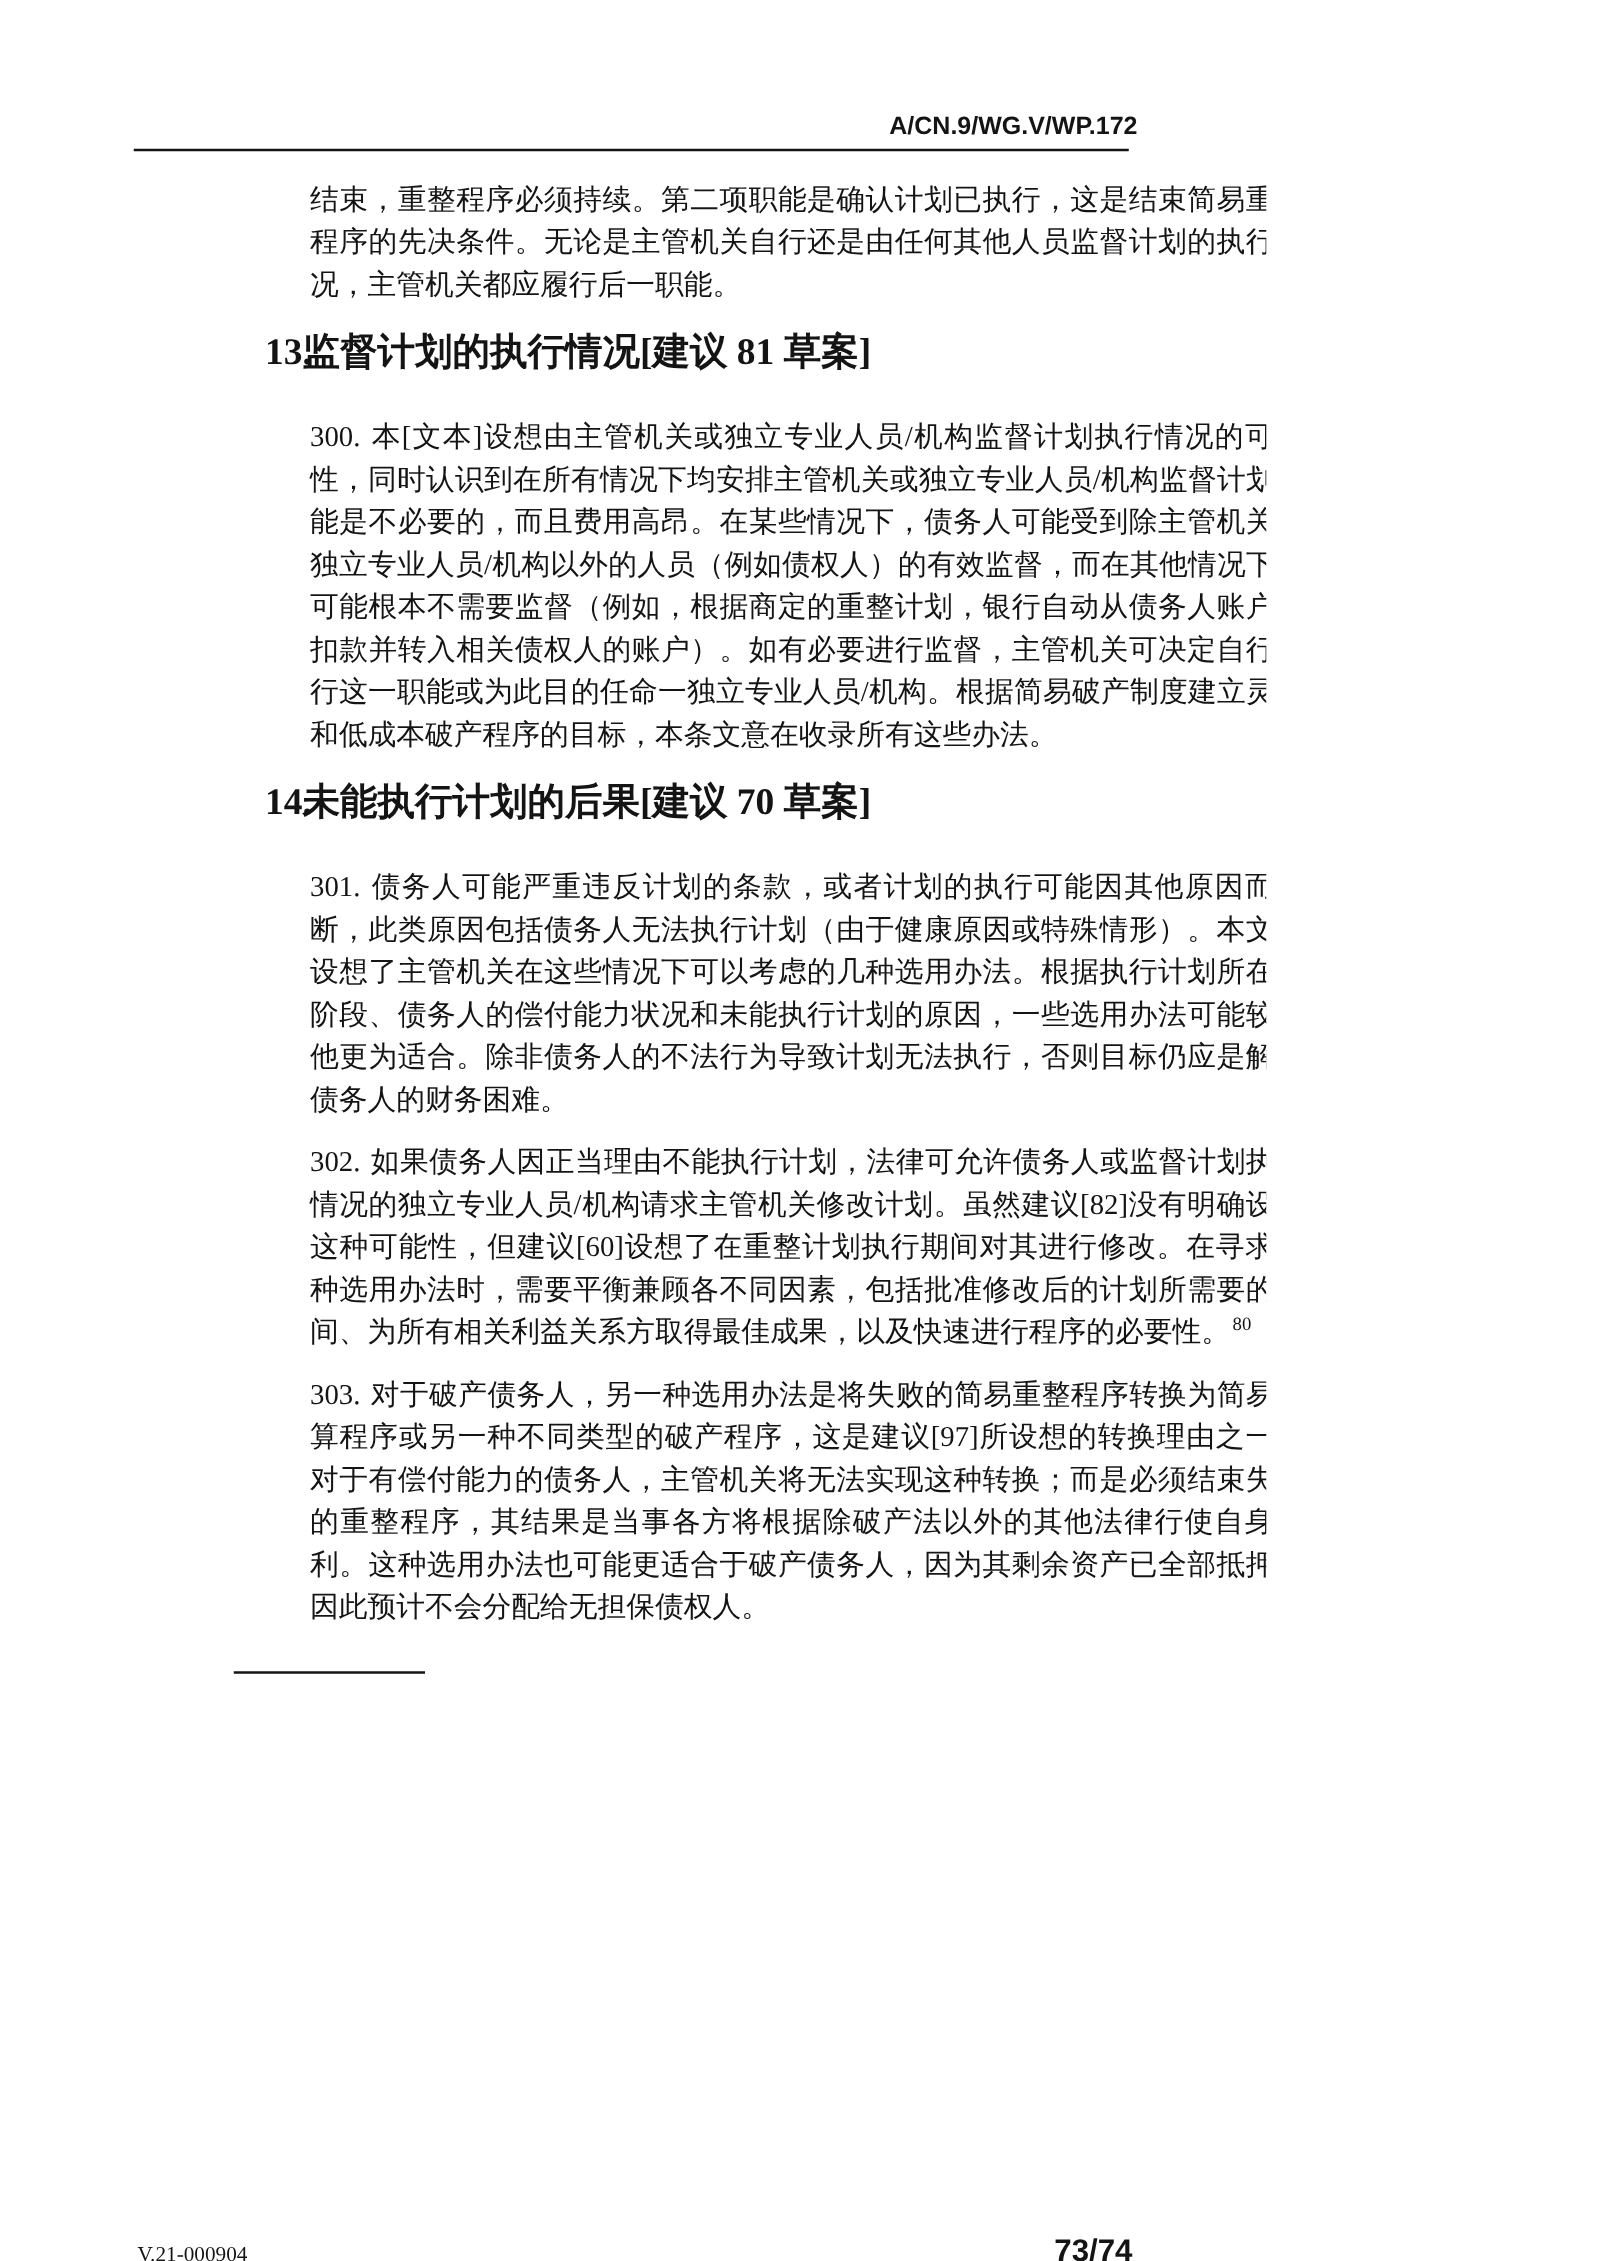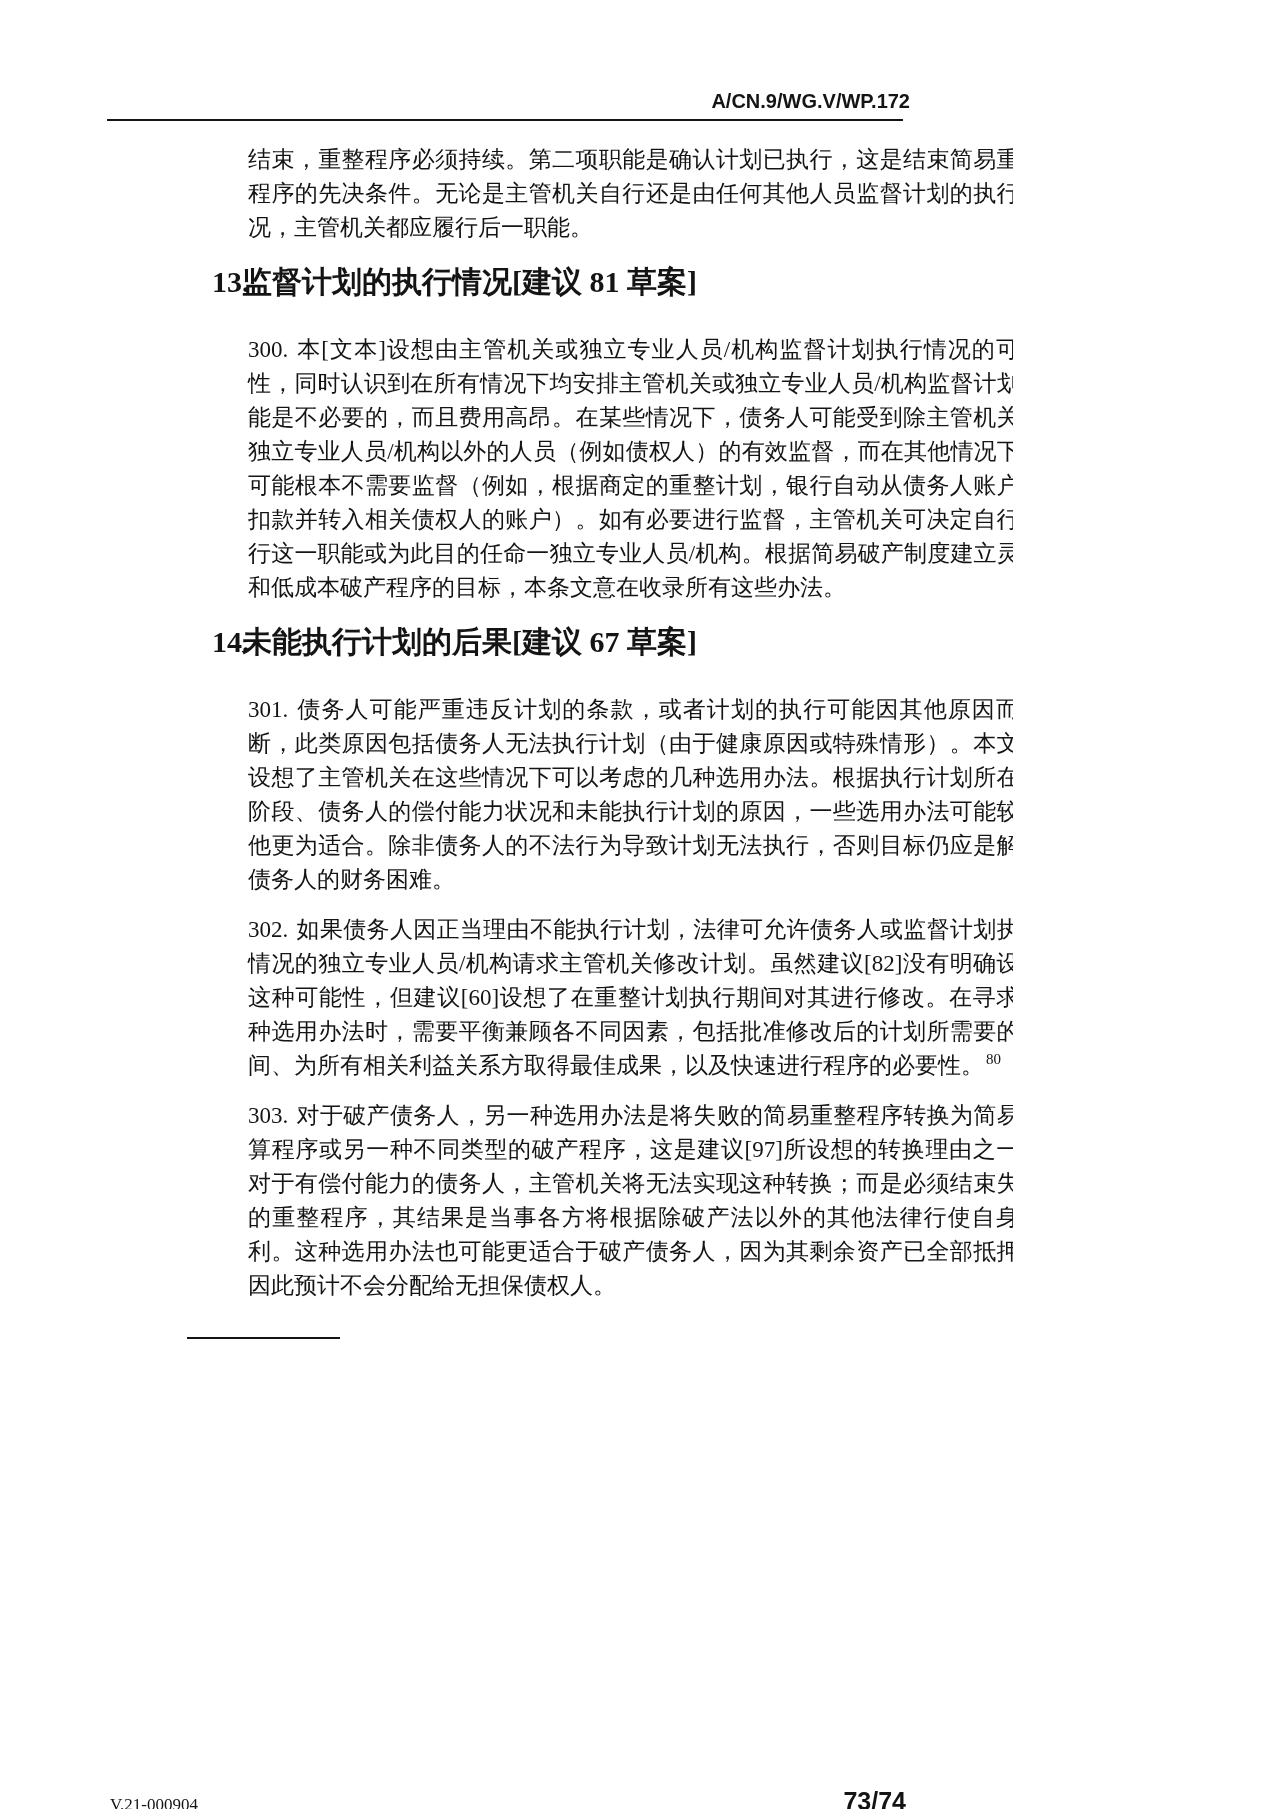--- a/index.html
+++ b/index.html
@@ -102,21 +102,21 @@
 
   <div class="content">
 
     <p class="body-para"><span>结束，重整程序必须持续。第二项职能是确认计划已执行，这是结束简易重整程序的先决条件。无论是主管机关自行还是由任何其他人员监督计划的执行情况，主管机关都应履行后一职能。</span></p>
 
 
     <h2 class="section-heading"><span class="hnum">13.</span><span>监督计划的执行情况[建议 81 草案]</span></h2>
 
     <p class="body-para"><span class="pnum">300.</span><span>本[文本]设想由主管机关或独立专业人员/机构监督计划执行情况的可能性，同时认识到在所有情况下均安排主管机关或独立专业人员/机构监督计划可能是不必要的，而且费用高昂。在某些情况下，债务人可能受到除主管机关或独立专业人员/机构以外的人员（例如债权人）的有效监督，而在其他情况下，可能根本不需要监督（例如，根据商定的重整计划，银行自动从债务人账户中扣款并转入相关债权人的账户）。如有必要进行监督，主管机关可决定自行履行这一职能或为此目的任命一独立专业人员/机构。根据简易破产制度建立灵活和低成本破产程序的目标，本条文意在收录所有这些办法。</span></p>
 
-    <h2 class="section-heading"><span class="hnum">14.</span><span>未能执行计划的后果[建议 67 草案]</span></h2>
+    <h2 class="section-heading"><span class="hnum">14.</span><span>未能执行计划的后果[建议 70 草案]</span></h2>
 
     <p class="body-para"><span class="pnum">301.</span><span>债务人可能严重违反计划的条款，或者计划的执行可能因其他原因而中断，此类原因包括债务人无法执行计划（由于健康原因或特殊情形）。本文本设想了主管机关在这些情况下可以考虑的几种选用办法。根据执行计划所在的阶段、债务人的偿付能力状况和未能执行计划的原因，一些选用办法可能较其他更为适合。除非债务人的不法行为导致计划无法执行，否则目标仍应是解决债务人的财务困难。</span></p>
 
     <p class="body-para"><span class="pnum">302.</span><span>如果债务人因正当理由不能执行计划，法律可允许债务人或监督计划执行情况的独立专业人员/机构请求主管机关修改计划。虽然建议[82]没有明确设想这种可能性，但建议[60]设想了在重整计划执行期间对其进行修改。在寻求这种选用办法时，需要平衡兼顾各不同因素，包括批准修改后的计划所需要的时间、为所有相关利益关系方取得最佳成果，以及快速进行程序的必要性。</span><sup class="fnref">80</sup></p>
 
     <p class="body-para"><span class="pnum">303.</span><span>对于破产债务人，另一种选用办法是将失败的简易重整程序转换为简易清算程序或另一种不同类型的破产程序，这是建议[97]所设想的转换理由之一。对于有偿付能力的债务人，主管机关将无法实现这种转换；而是必须结束失败的重整程序，其结果是当事各方将根据除破产法以外的其他法律行使自身权利。这种选用办法也可能更适合于破产债务人，因为其剩余资产已全部抵押，因此预计不会分配给无担保债权人。</span></p>
 
 
     <div class="footnote-area">
       <div class="footnote-rule"></div>

